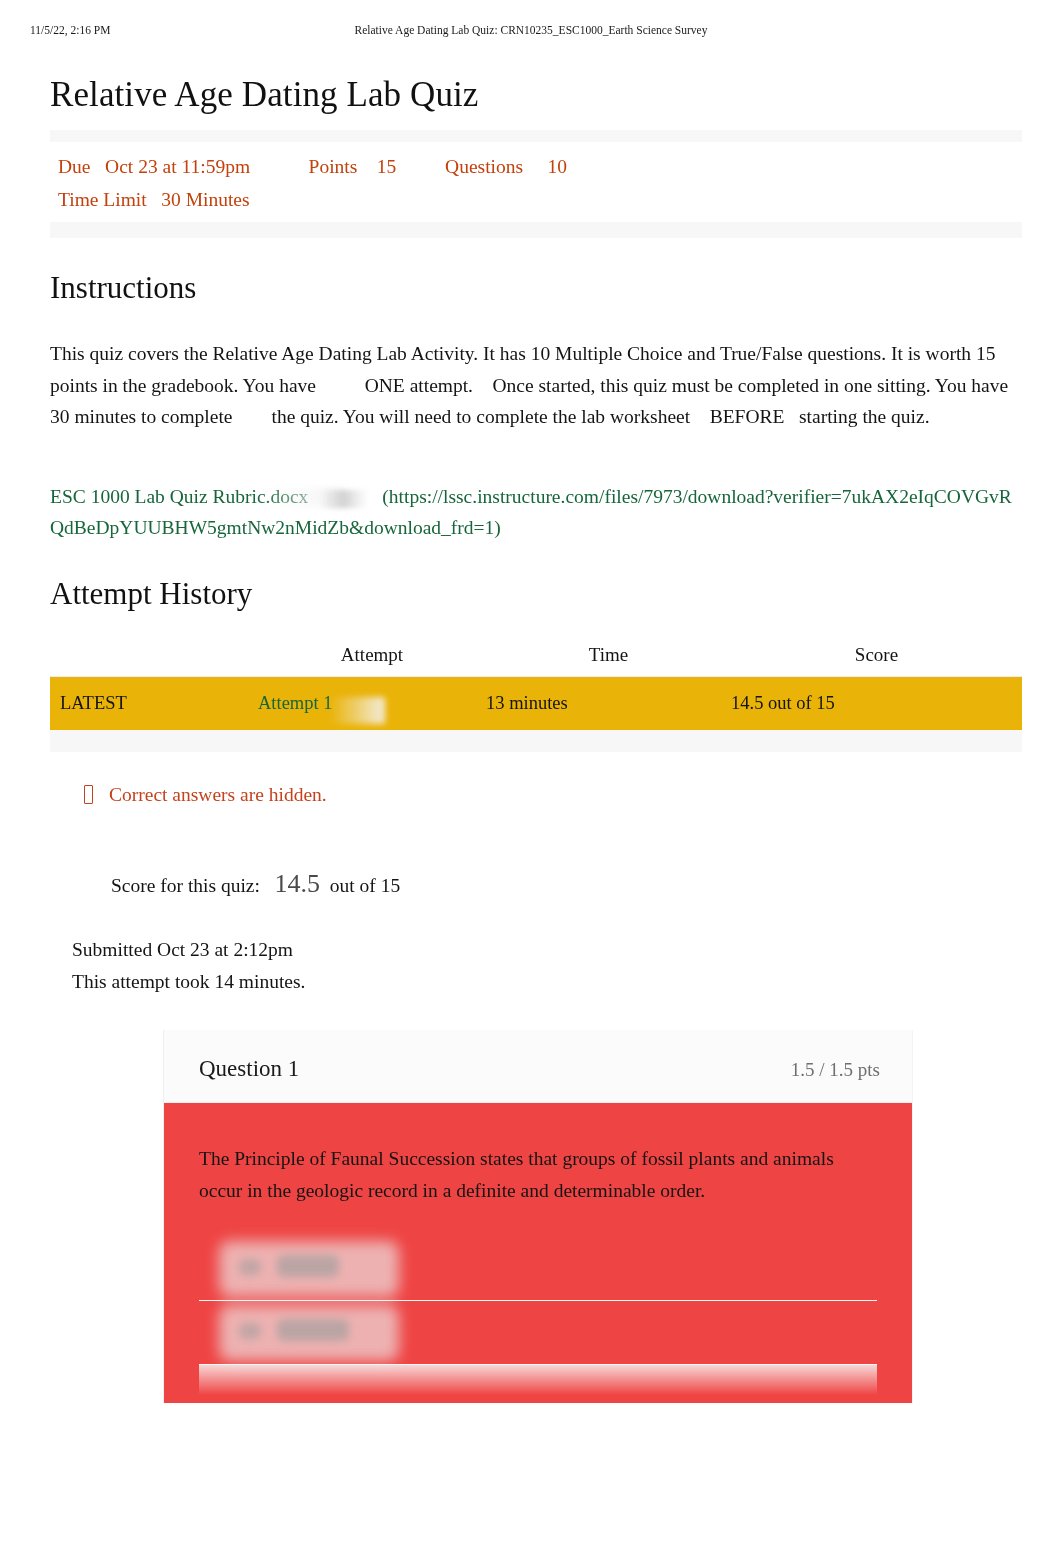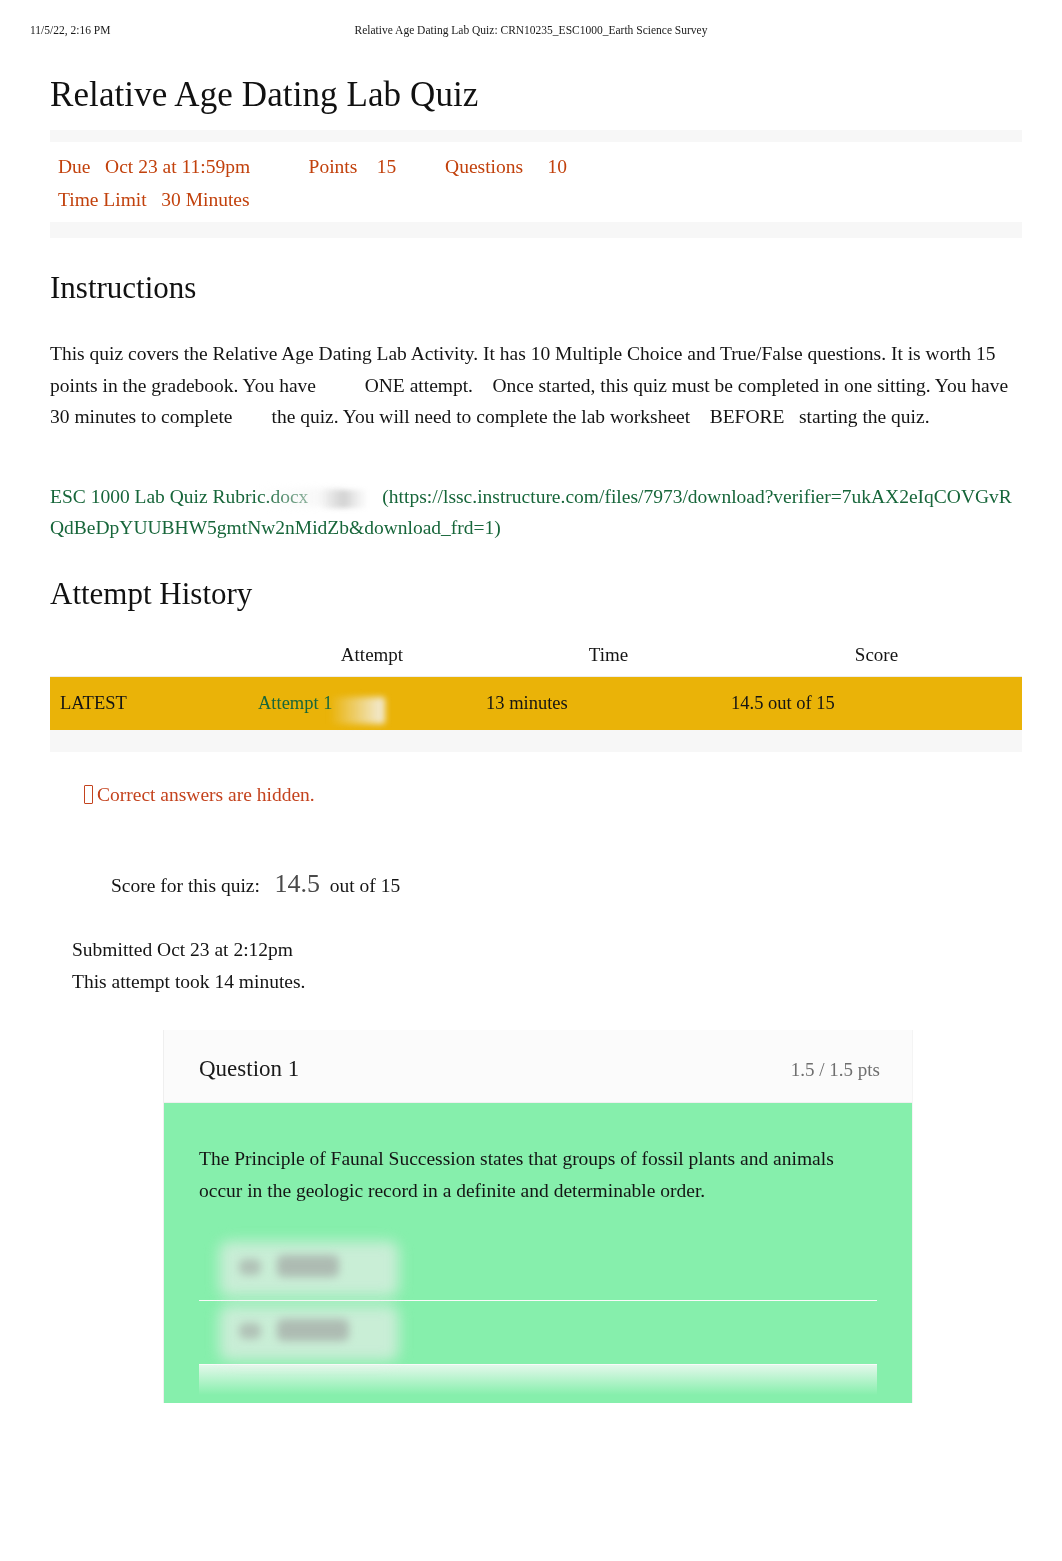--- a/index.html
+++ b/index.html
@@ -163,21 +163,21 @@
     width: 972px; height: 22px;
     background: #f7f7f7;
     margin-top: -2px;
   }
 
   
   .results-area { margin-top: 30px; padding-left: 22px; }
   .hidden-note {
     display: flex;
     align-items: center;
-    gap: 4px;
+    gap: 16px;
     color: #c4431e;
     font-size: 19.5px;
     line-height: 26px;
   }
   .tofu {
     display: inline-block;
     width: 9px; height: 19px;
     border: 1.6px solid #c4431e;
     border-radius: 1px;
     margin-left: 12px;
@@ -191,21 +191,21 @@
   }
   .score-big {
     font-size: 26px;
     color: #4a4a4a;
   }
 
   
   .question-card {
     margin: 32px 0 0 113px;
     width: 750px;
-    background: #86efac;
+    background: #ef4444;
     border-left: 1px solid #efefef;
     border-right: 1px solid #f4f4f4;
     position: relative;
   }
   .q-header {
     display: flex;
     align-items: baseline;
     justify-content: space-between;
     padding: 26px 32px 20px 35px;
     background: #fbfbfb;

